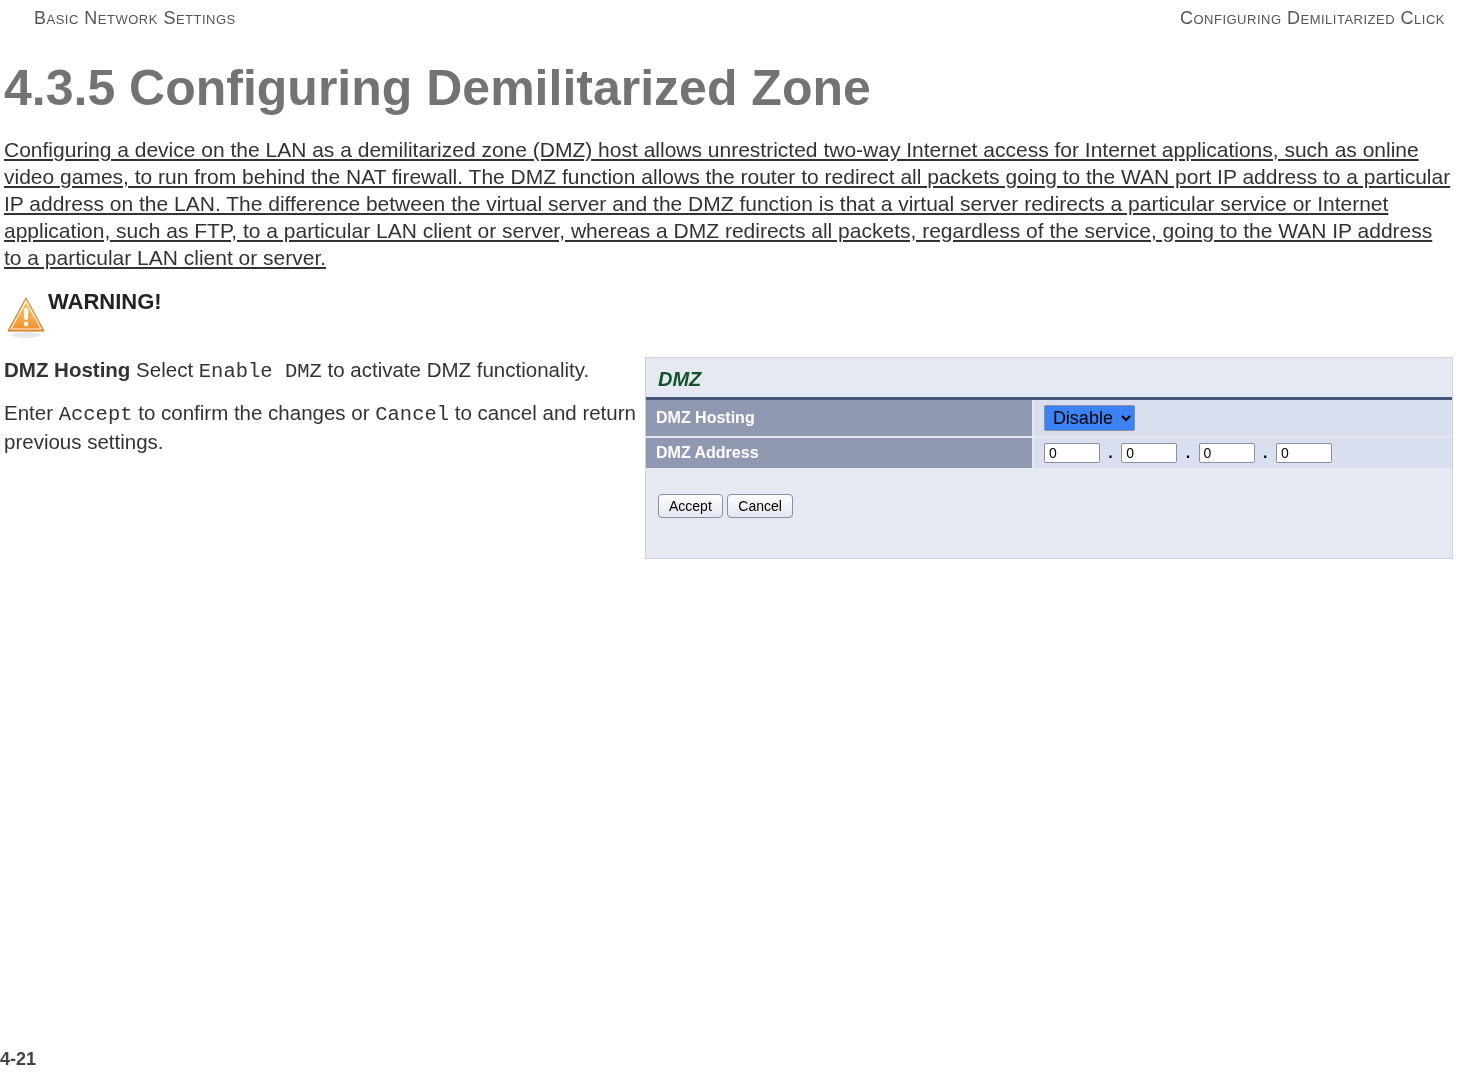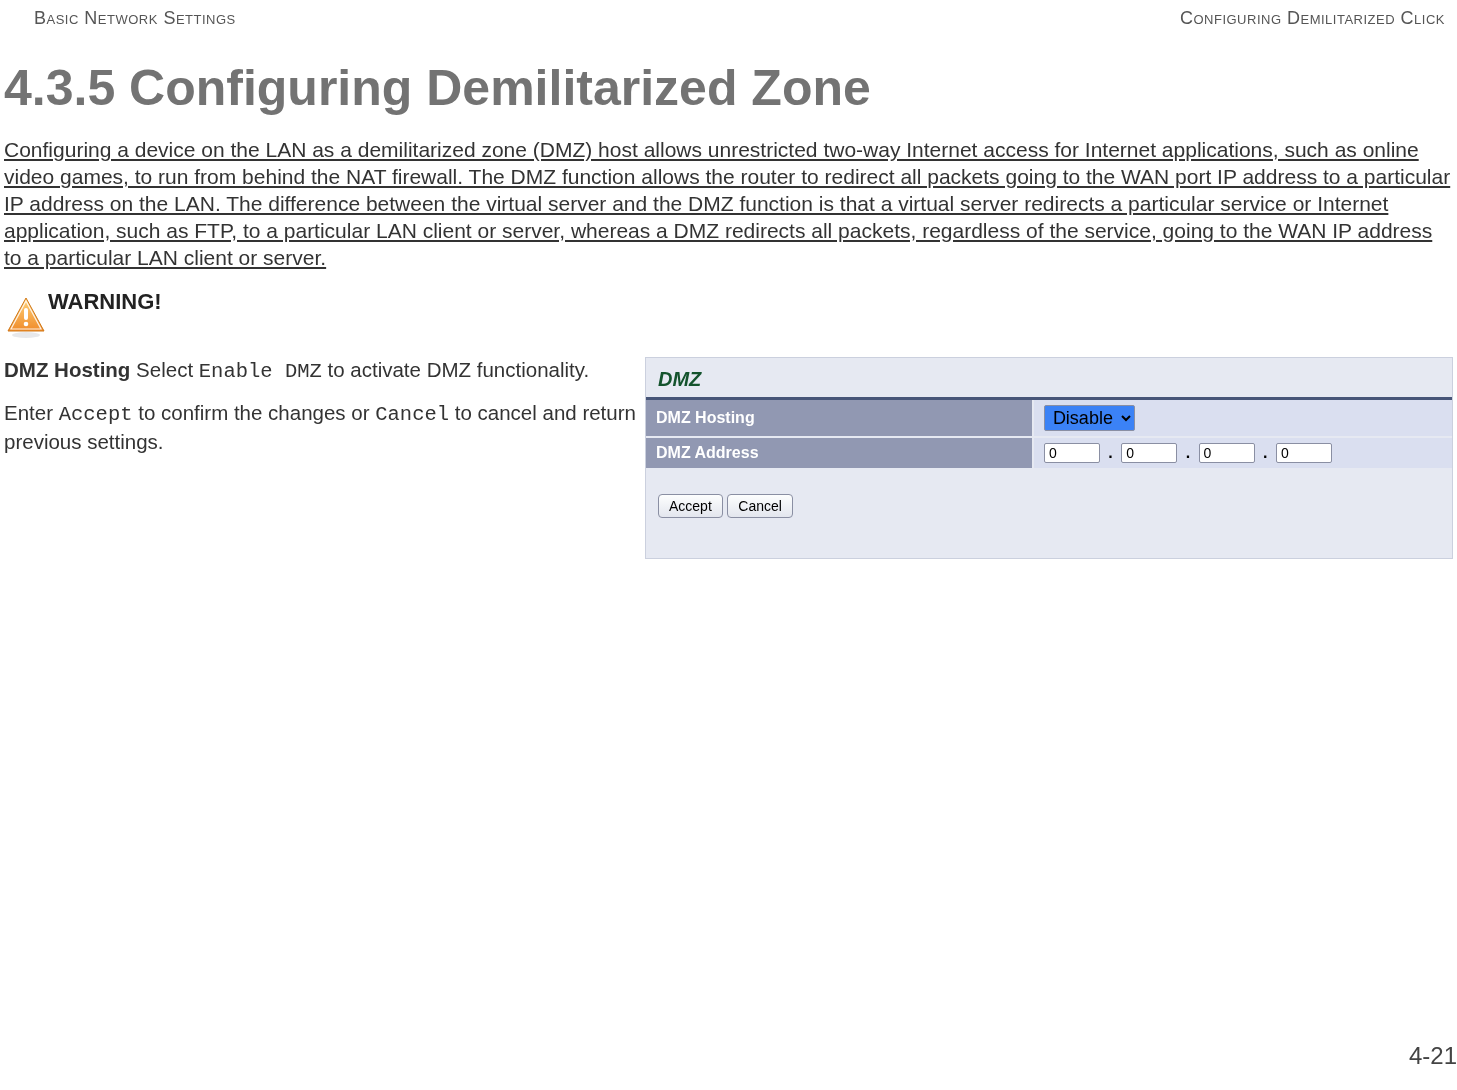--- a/index.html
+++ b/index.html
@@ -151,23 +151,24 @@
       border-radius: 4px;
       padding: 3px 10px;
       cursor: pointer;
       color: #000;
     }
     .page-footer {
       position: absolute;
       bottom: 20px;
       left: 0;
       width: 100%;
-      text-align: right;
-      font-size: 24px;
+      text-align: left;
+      font-size: 18px;
       color: #444;
+      font-weight: bold;
     }
   </style>
 </head>
 <body>
 
 <div class="header-row">
   <div>Basic Network Settings</div>
   <div>Configuring Demilitarized Click</div>
 </div>
 

